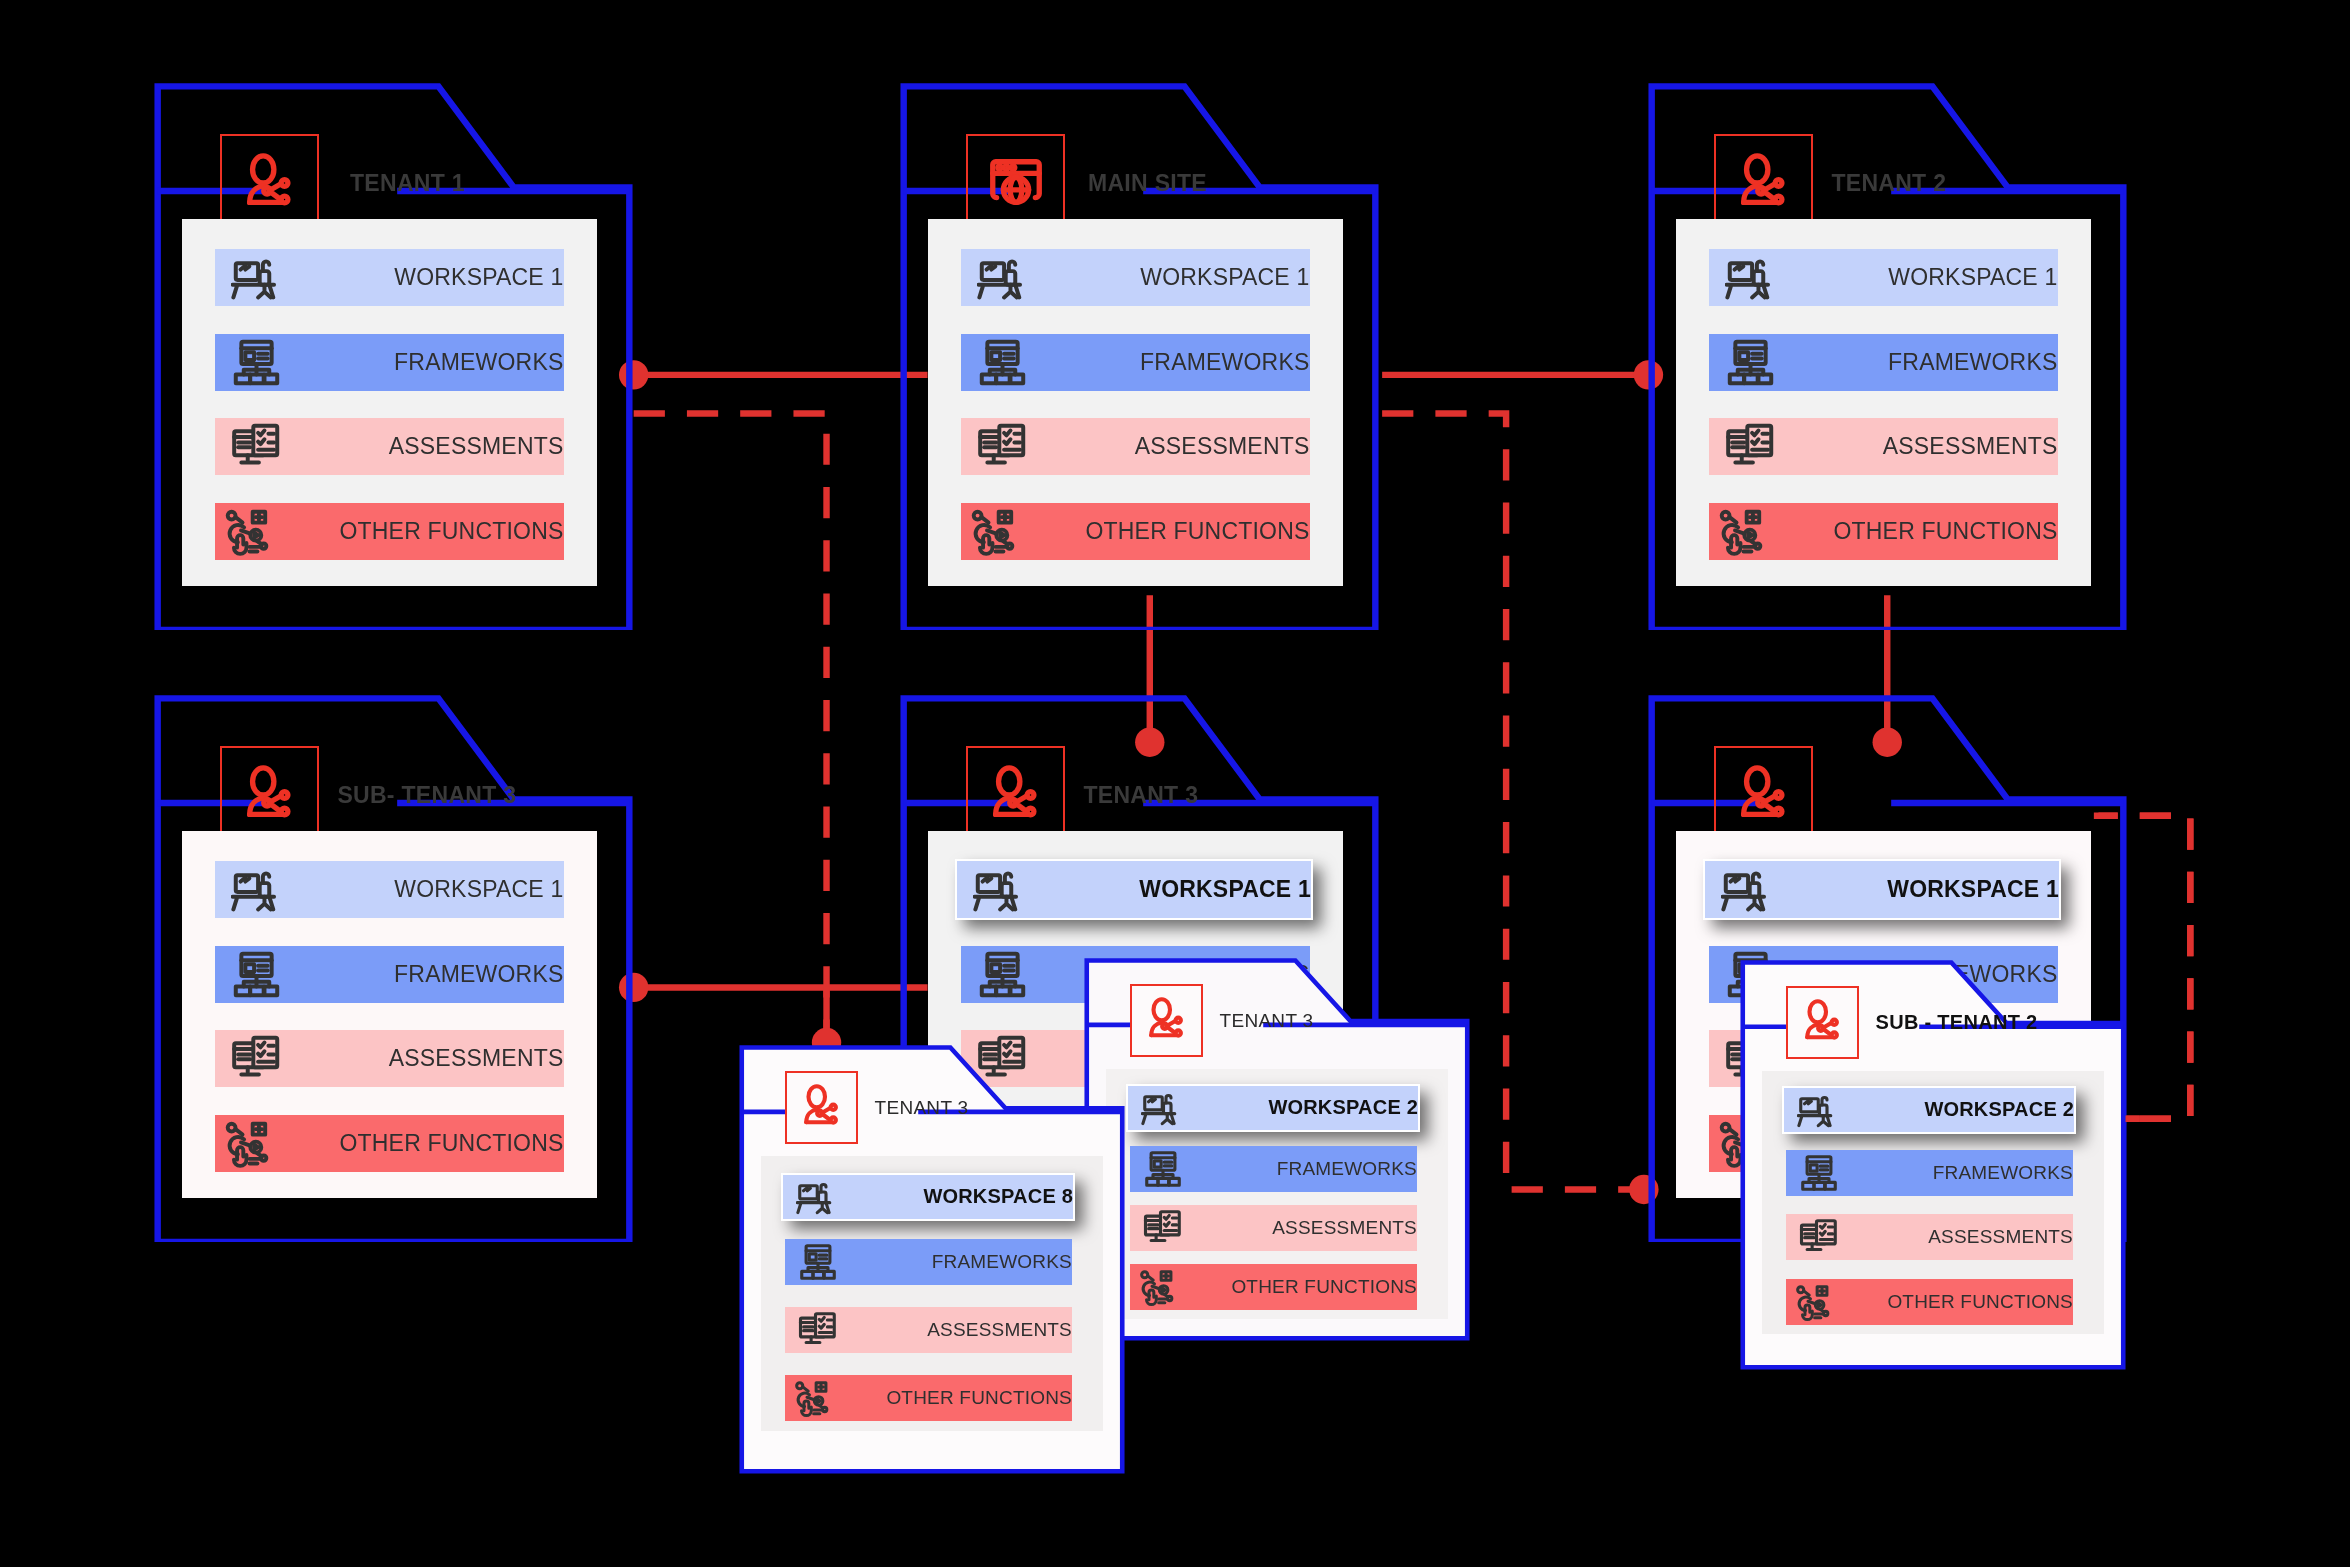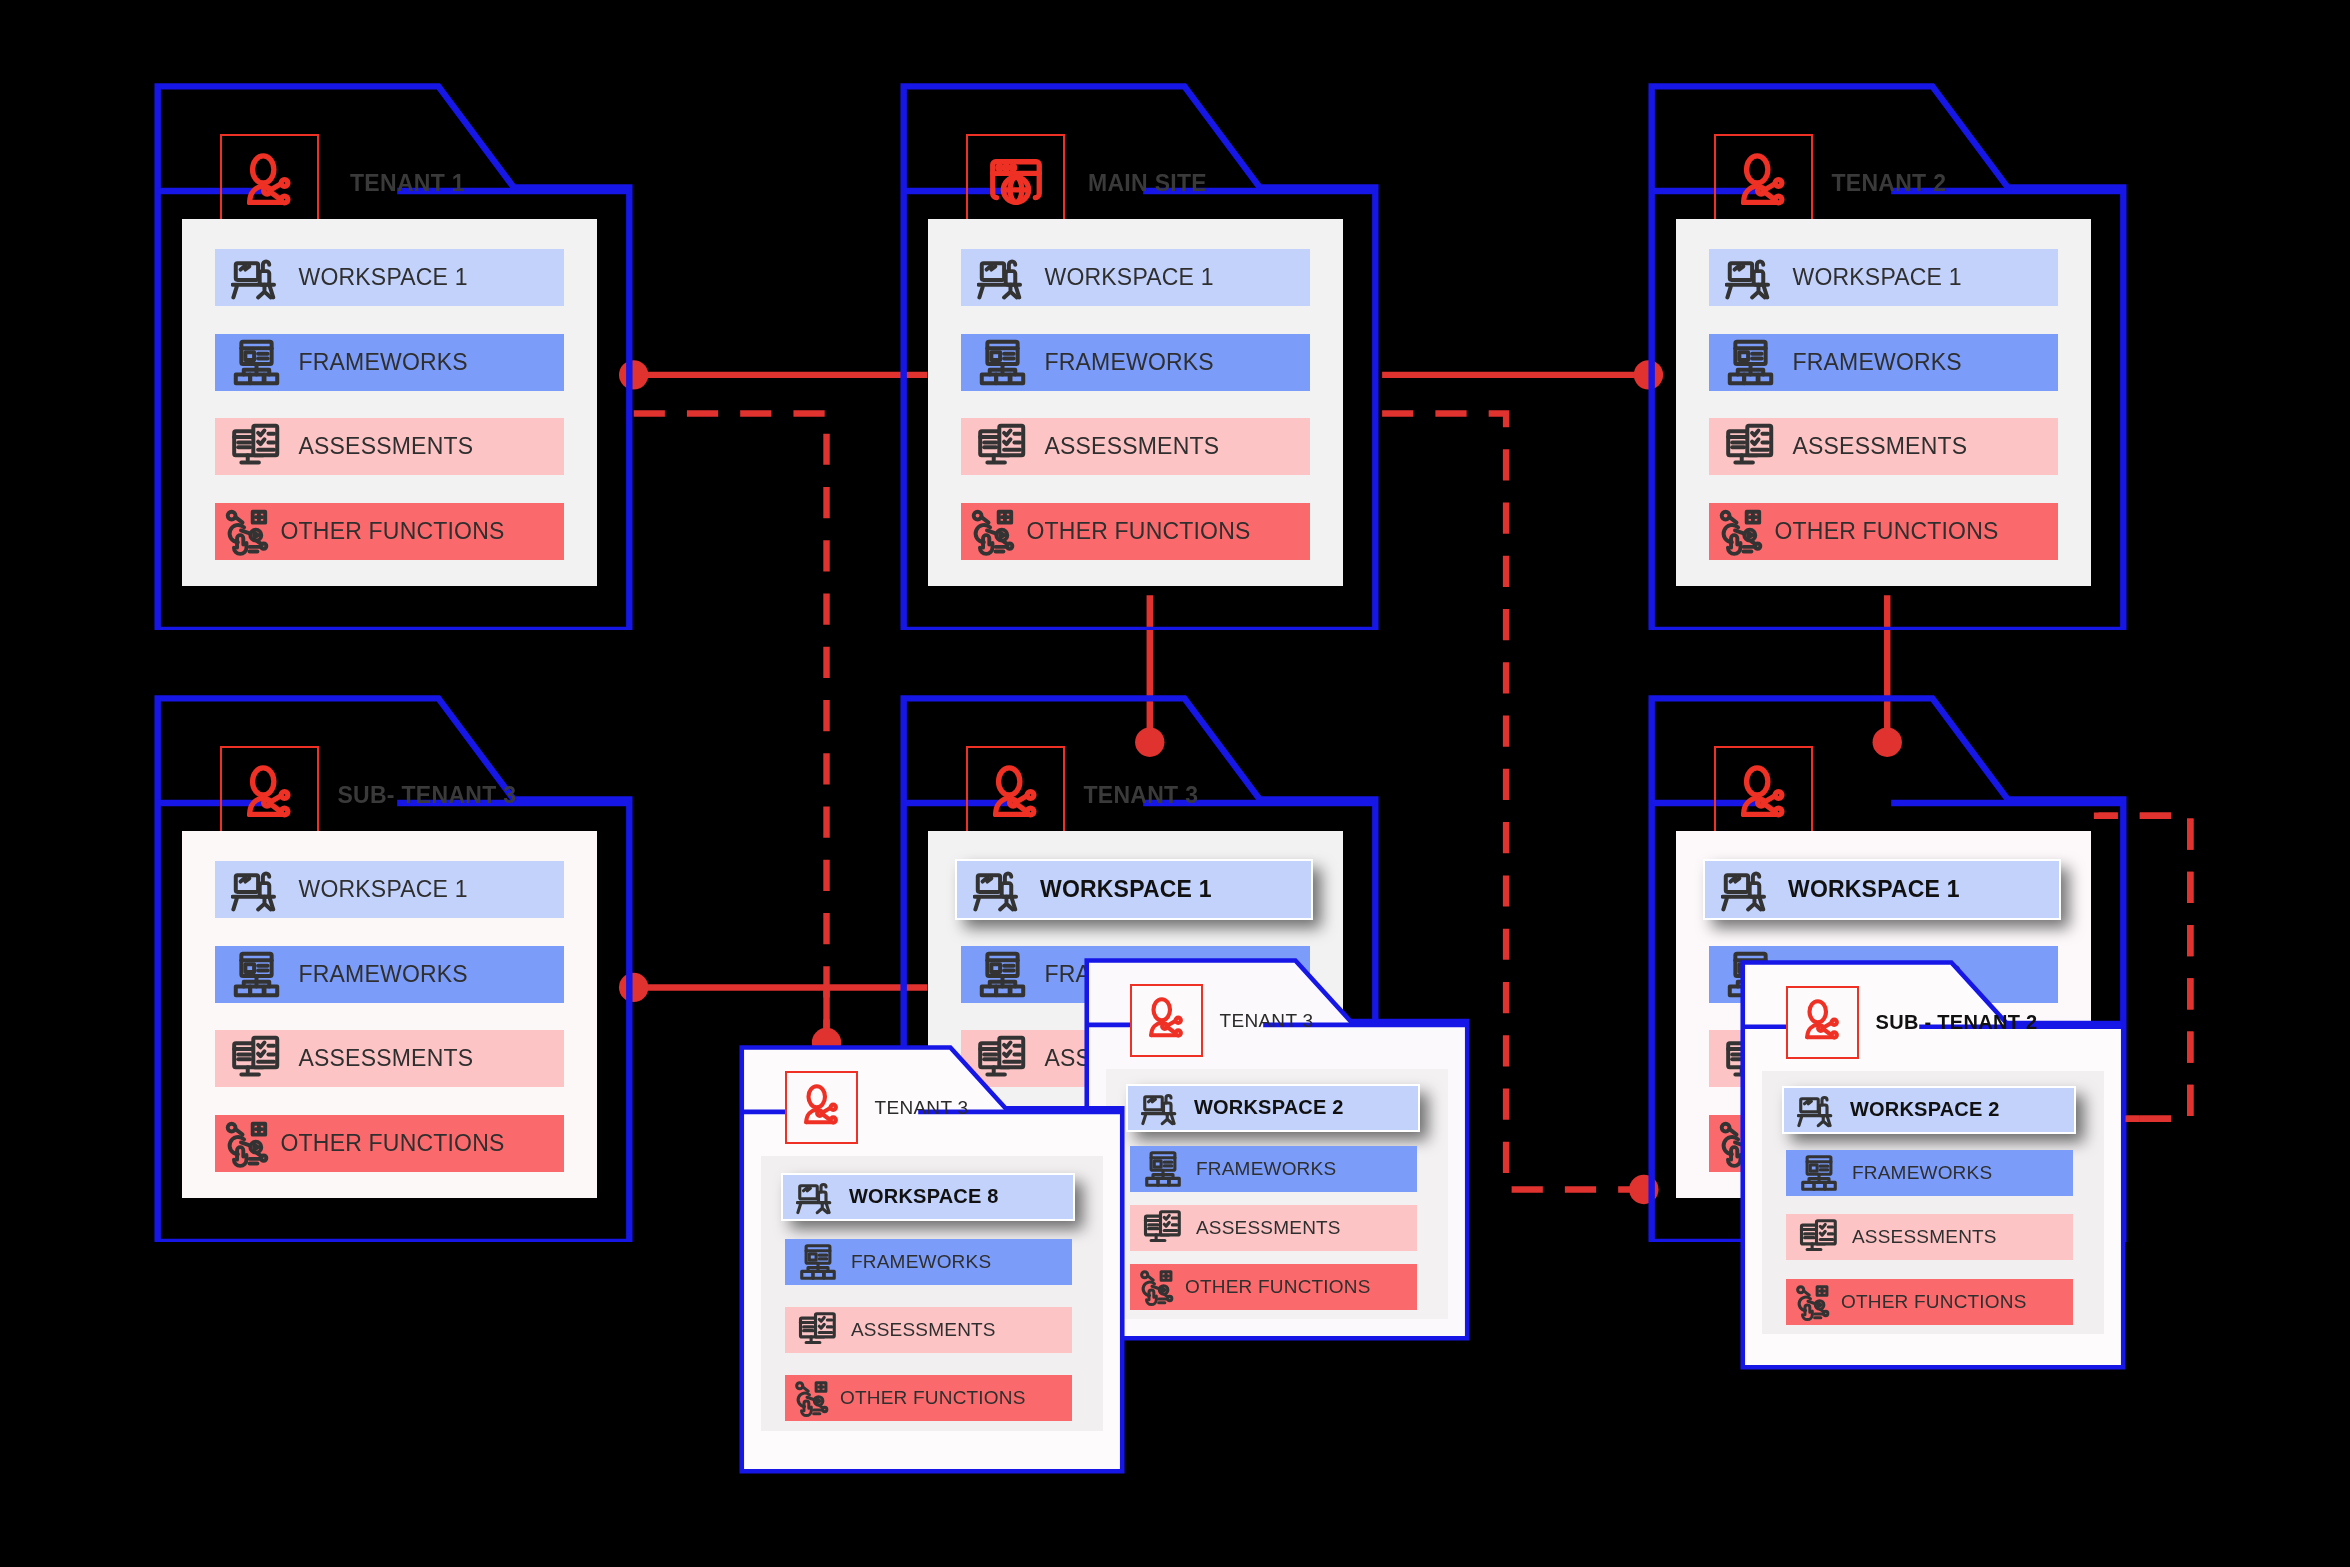--- a/index.html
+++ b/index.html
@@ -14,21 +14,21 @@
   .panel .tabrow{position:absolute;display:flex;align-items:center;}
   .badge{border:2.8px solid #ee3124;box-sizing:border-box;display:flex;
          align-items:center;justify-content:center;background:transparent;}
   .panel.light .badge{background:#fdfafb;}
   .tablabel{color:#3d3d3d;font-weight:700;letter-spacing:0.3px;white-space:nowrap;}
   .panel.dark .tablabel{color:#3a3a3a;}
 
   .body{position:absolute;background:#f2f2f2;box-sizing:border-box;}
   .panel.light .body{background:#f4f2f2;}
 
-  .chip{position:absolute;display:flex;align-items:center;box-sizing:border-box;}
+  .chip{position:absolute;display:flex;align-items:center;box-sizing:border-box;justify-content:space-between;}
   .chip .ic{flex:0 0 auto;display:flex;align-items:center;justify-content:center;}
   .chip .tx{color:#2f2f2f;white-space:nowrap;font-weight:400;letter-spacing:0.2px;}
   .chip.ws{background:#c3d2fb;}
   .chip.fw{background:#7b9cf8;}
   .chip.as{background:#fcc4c5;}
   .chip.of{background:#fa6a6c;}
   .chip.hl{border:2.8px solid #ffffff;box-shadow:9.2px 9.2px 14.7px rgba(0,0,0,.55);}
   .chip.hl .tx{font-weight:800;color:#111;}
 
   svg.icn{display:block;}

